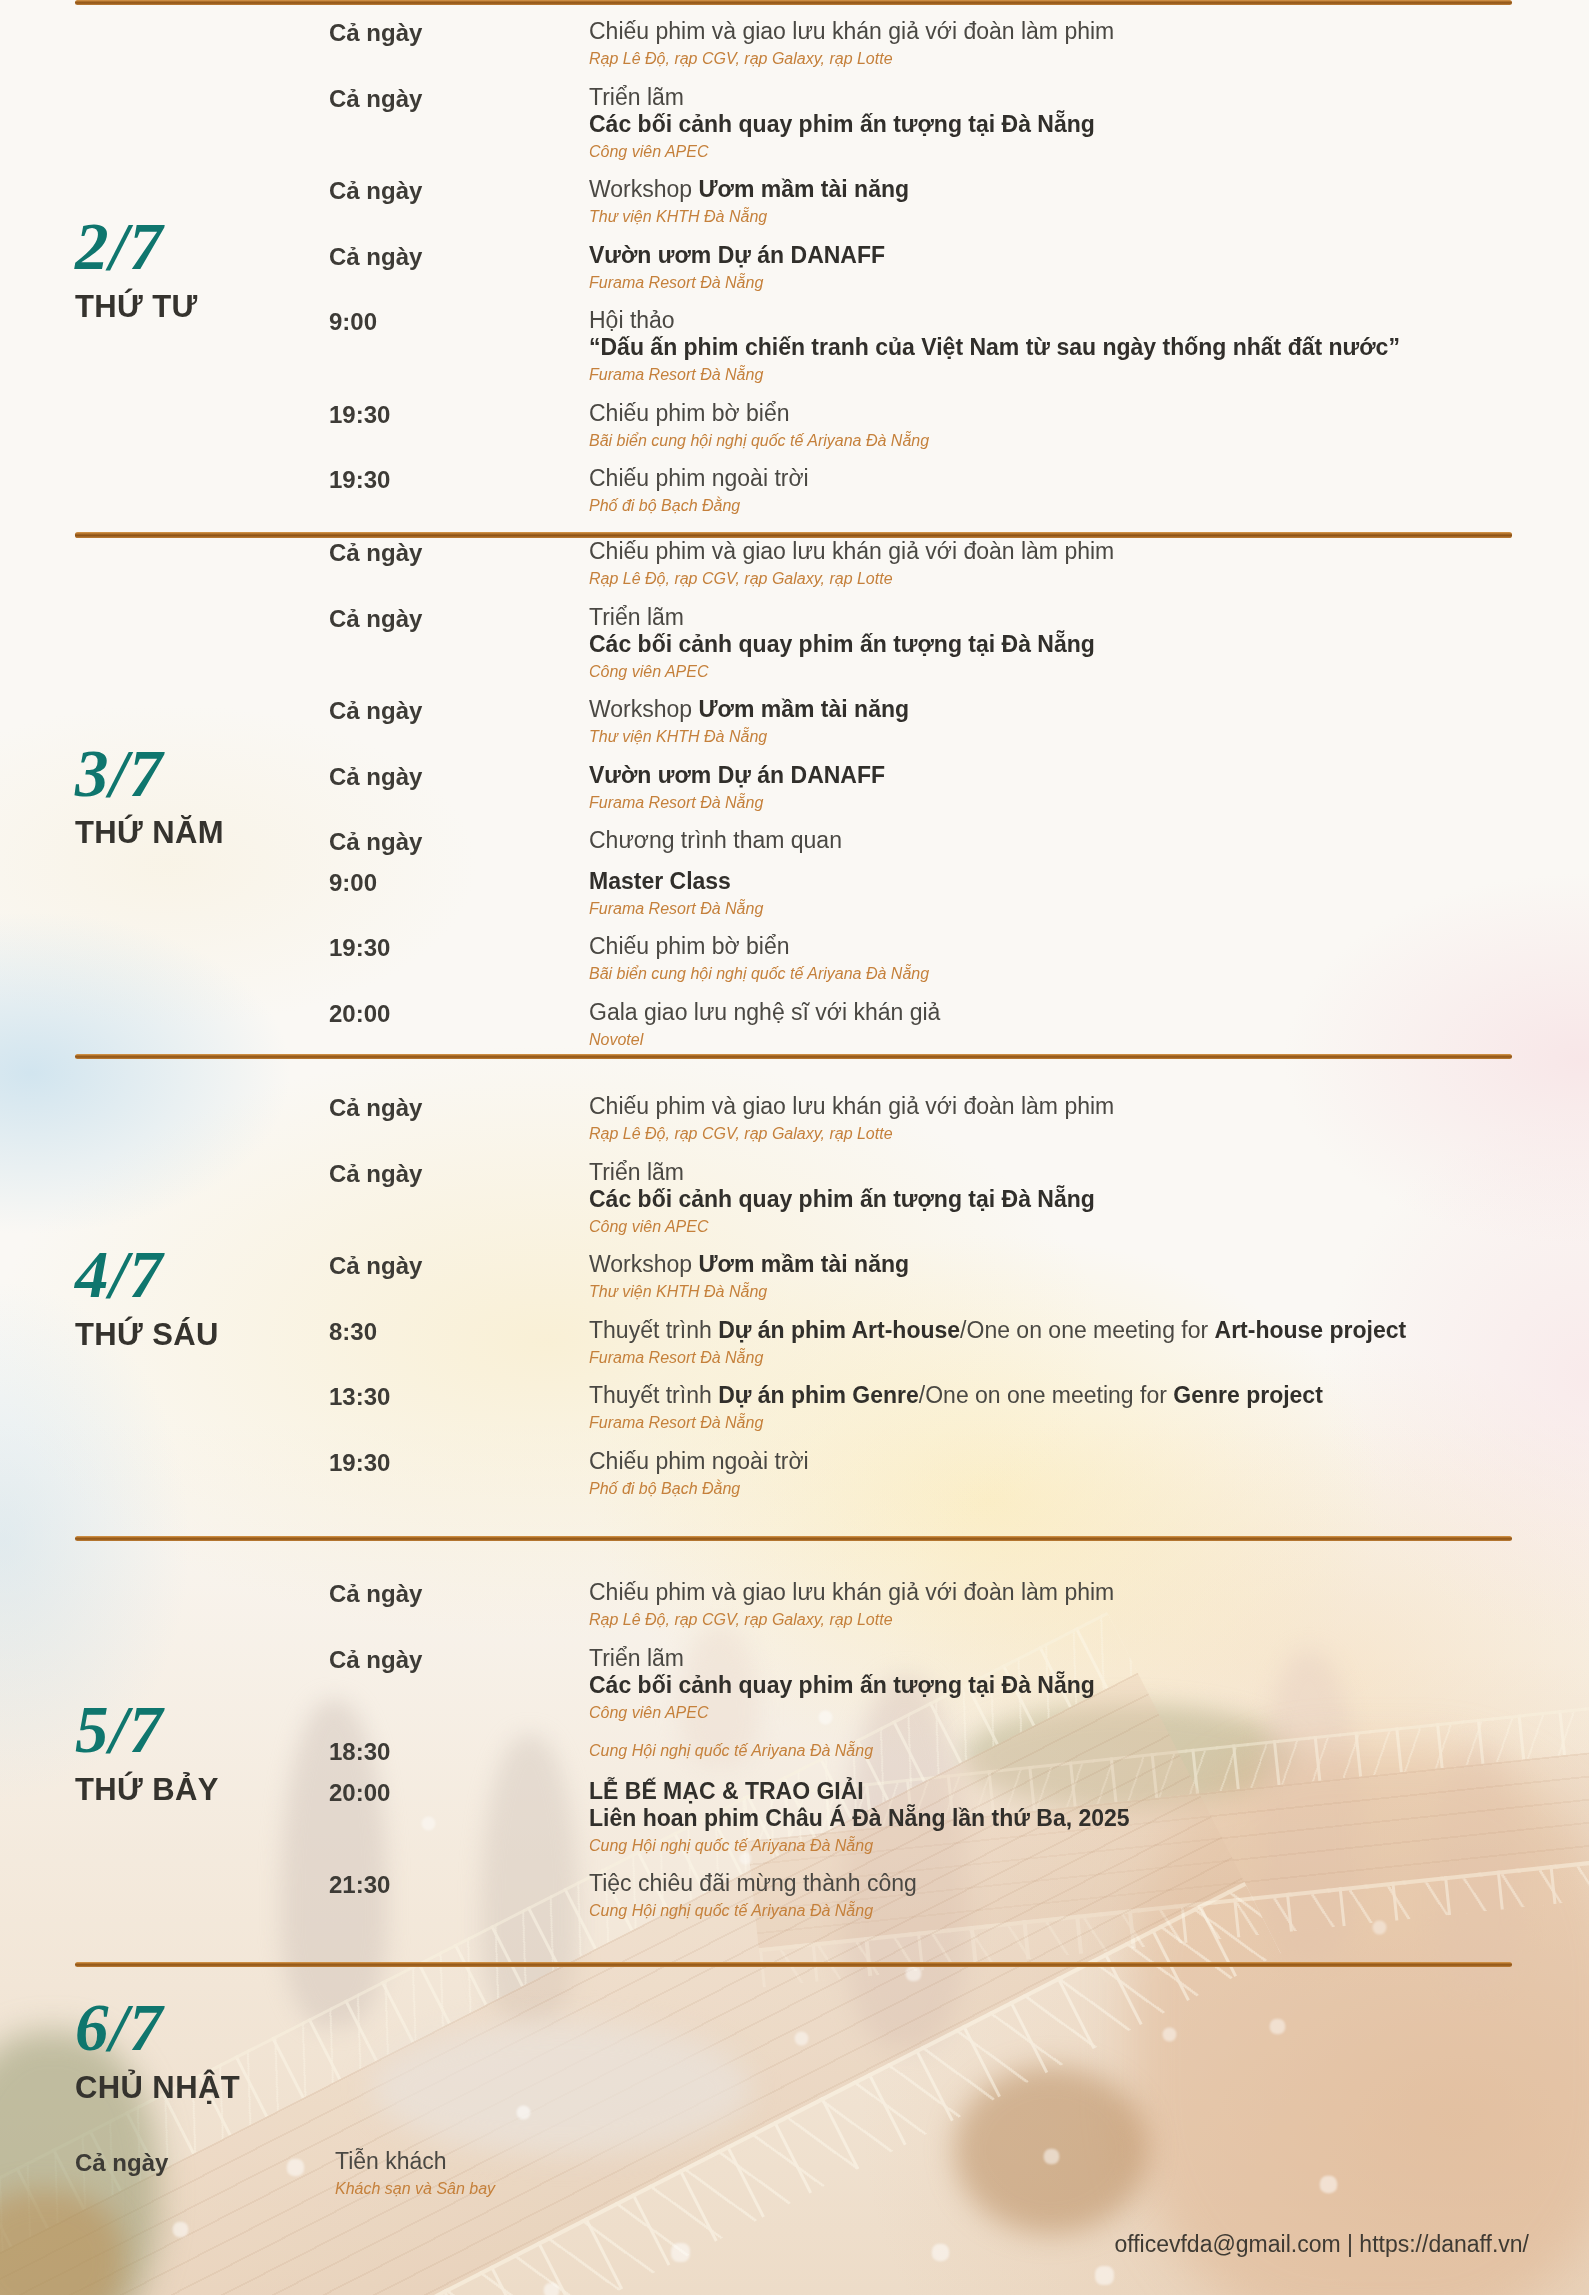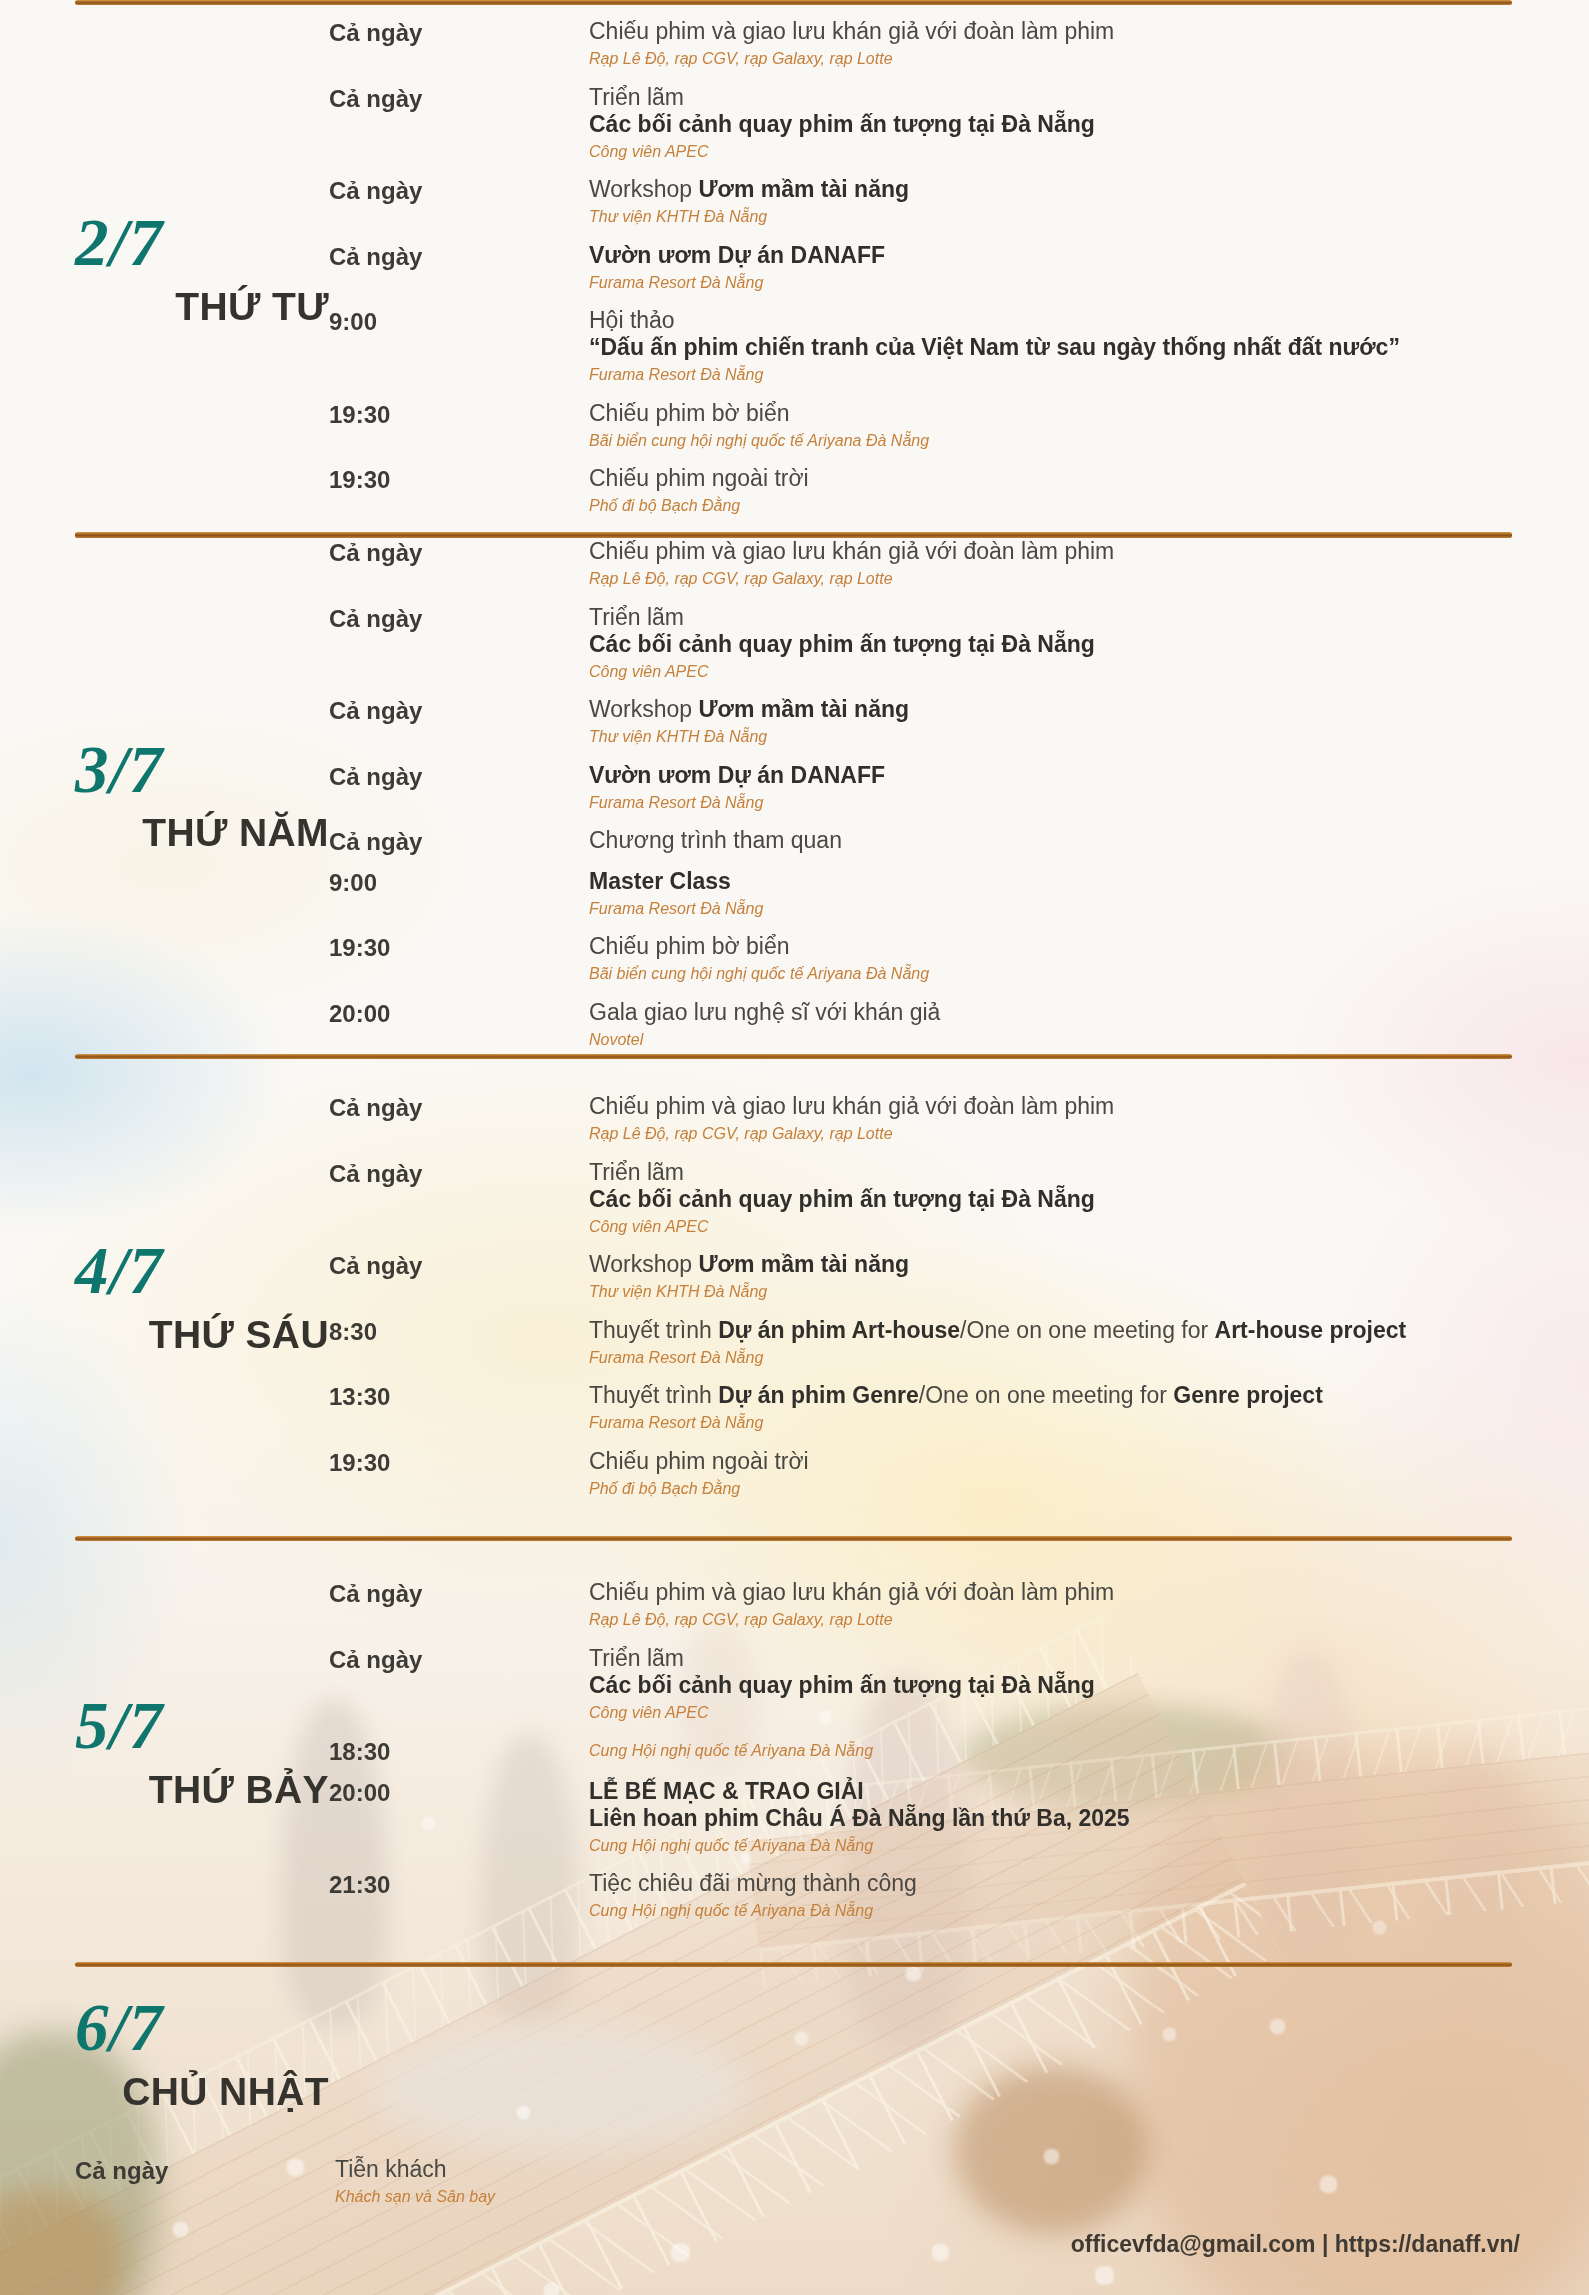--- a/index.html
+++ b/index.html
@@ -76,30 +76,30 @@
 
   
   .content{position:relative;z-index:2;}
   .divider{height:5.3px;margin-left:75px;width:1437px;border-radius:2.6px;
     background:linear-gradient(to bottom,#d99a4e 0%,#a4651f 38%,#8d5317 58%,#c08038 100%);}
   .day-sec{display:flex;padding:0 71px 0 75px;box-sizing:border-box;}
   .d0{height:527px;} .d1{height:516px;} .d2{height:477px;} .d3{height:421px;} .d4{height:326px;flex-direction:column;}
   .day-label{width:254px;flex:none;align-self:center;}
   .d4 .day-label{align-self:flex-start;margin-top:26.5px;}
   .day-date{font-size:67px;font-weight:bold;font-style:italic;color:#0f766e;letter-spacing:0.9px;line-height:1;font-family:Liberation Serif, serif;}
-  .day-weekday{font-size:39px;font-weight:bold;color:#35332E;margin-top:8.8px;letter-spacing:0.4px;text-align:right;}
+  .day-weekday{font-size:31px;font-weight:bold;color:#35332E;margin-top:8.8px;letter-spacing:0.4px;}
   .events{flex:1;display:flex;flex-direction:column;justify-content:center;gap:11.5px;padding:3.5px 0;}
   .d4 .events{justify-content:flex-start;padding-top:42px;}
   .ev{display:flex;}
   .ev-time{width:260px;flex:none;font-size:24px;color:#3D3B36;padding-top:0.9px;font-weight:bold;}
   .ev-body{flex:1;min-width:0;}
   .ev-line{font-size:23px;line-height:27px;color:#4A4843;}
   .ev-line b{color:#312F2B;}
   .ev-loc{font-size:16px;line-height:27px;font-style:italic;color:#C5803B;}
-  .footer{position:absolute;right:69px;bottom:37px;font-size:23px;font-weight:bold;color:#3E3A33;z-index:2;}
+  .footer{position:absolute;right:60px;bottom:37px;font-size:23px;font-weight:normal;color:#3E3A33;z-index:2;}
 </style>
 </head>
 <body>
 
 <div class="page">
 
   <div class="bg">
     <div class="wash"></div>
     <div class="blob mount-olive"></div>
     <div class="blob f1"></div>

